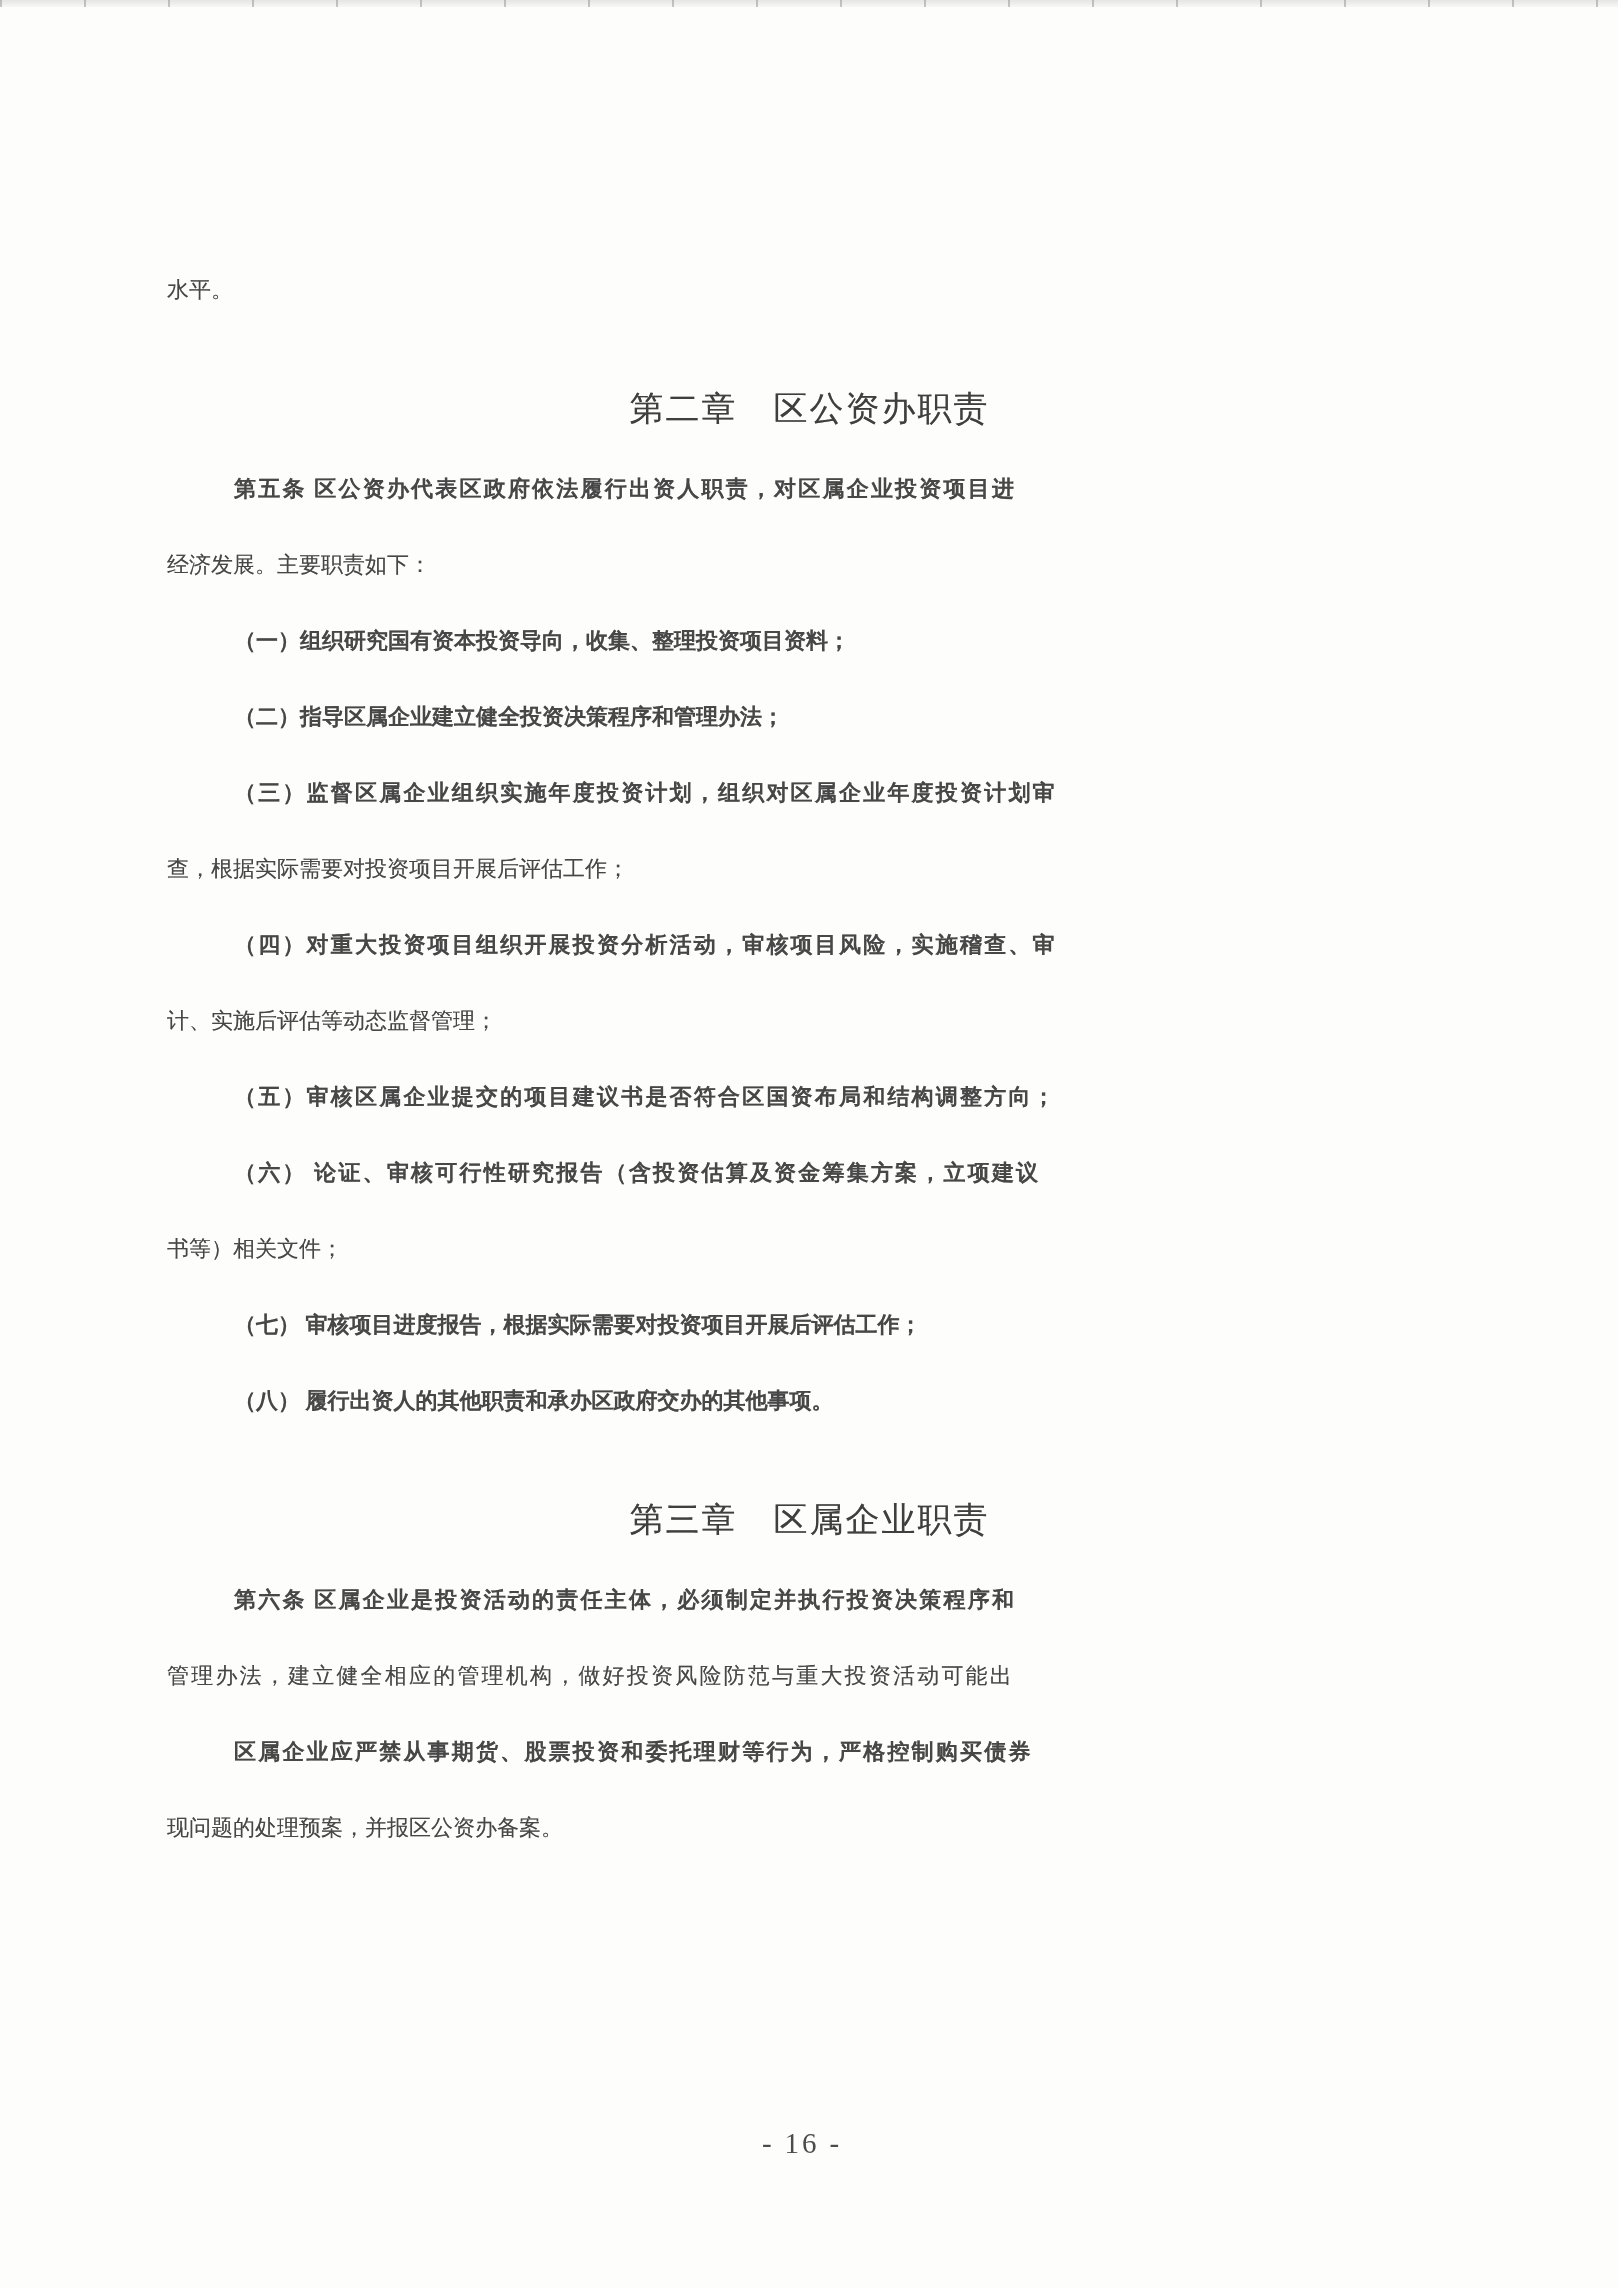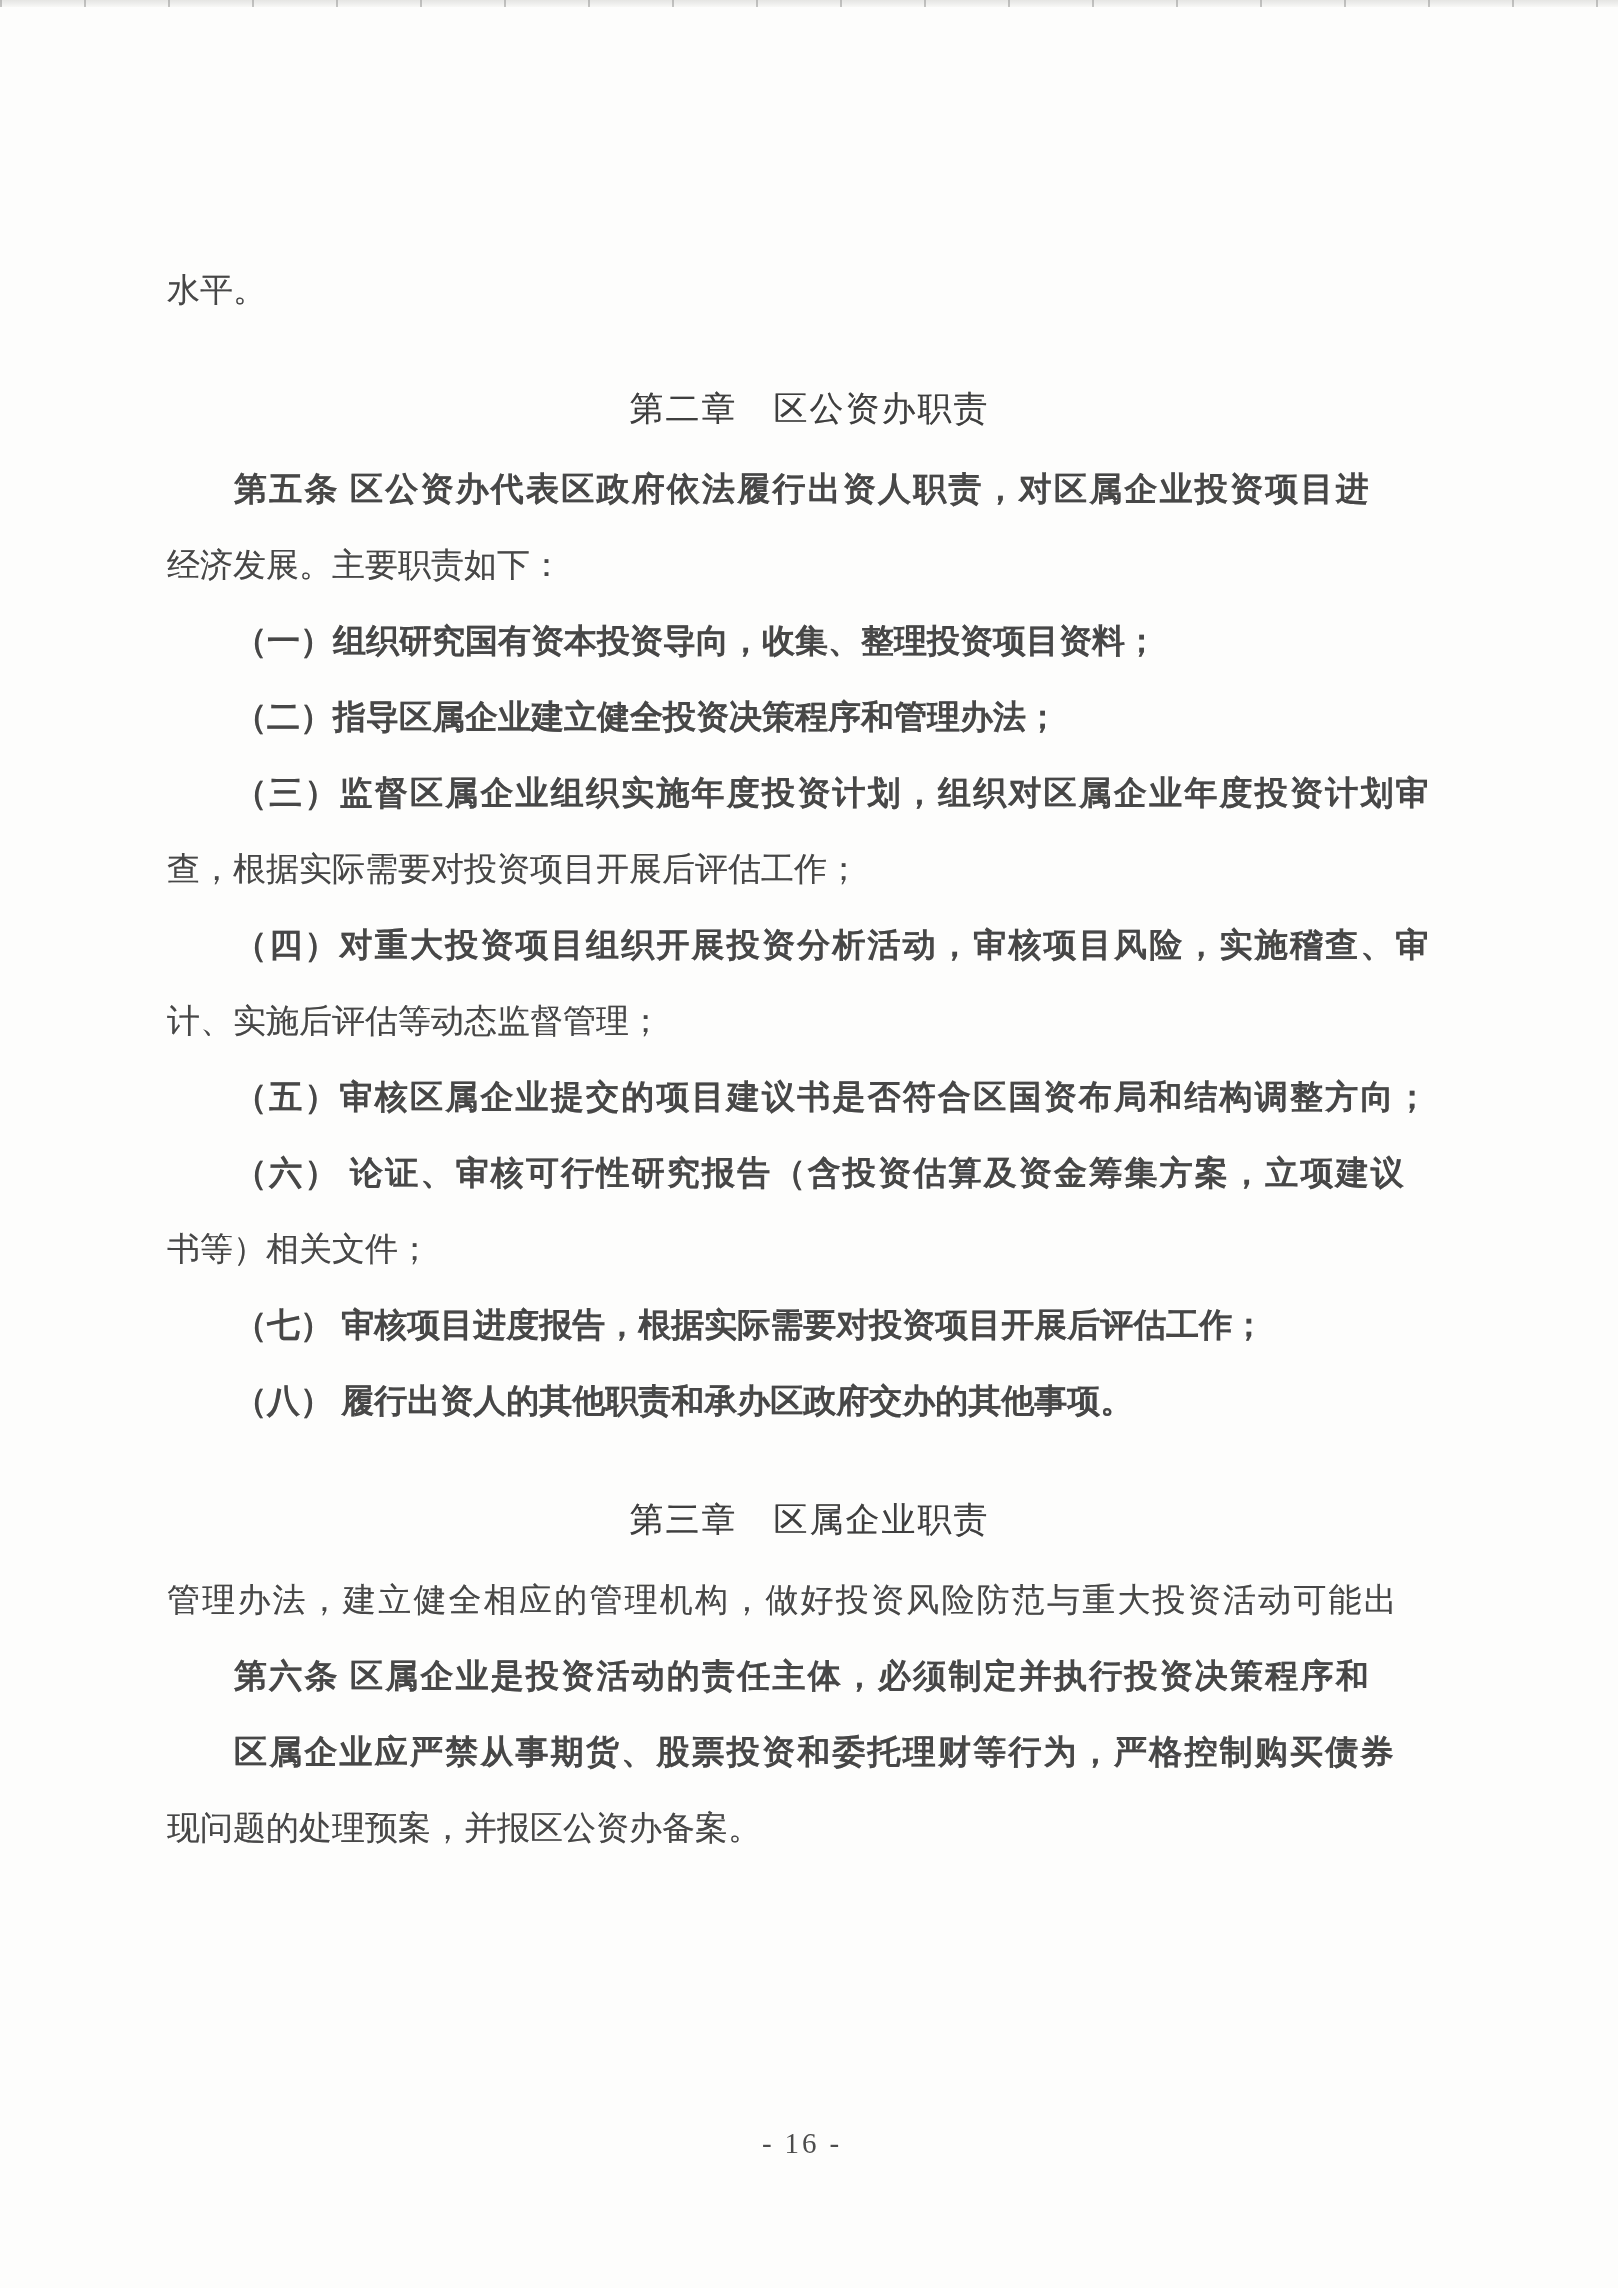--- a/index.html
+++ b/index.html
@@ -31,21 +31,21 @@
   .content {
     position: absolute;
     left: 167px;
     top: 0;
     width: 1285px;
     padding-top: 252px;
   }
   .line {
     height: 76px;
     line-height: 76px;
-    font-size: 33px;
+    font-size: 22px;
     white-space: nowrap;
     color: #474747;
     text-shadow: 0 0 0.6px rgba(70,70,70,0.45);
   }
   .line.indent {
     padding-left: 67px;
     font-weight: bold;
   }
   .line.fill {
     letter-spacing: 2.2px;
@@ -90,22 +90,22 @@
       <div class="line indent fill">（三）监督区属企业组织实施年度投资计划，组织对区属企业年度投资计划审</div>
       <div class="line">查，根据实际需要对投资项目开展后评估工作；</div>
       <div class="line indent fill">（四）对重大投资项目组织开展投资分析活动，审核项目风险，实施稽查、审</div>
       <div class="line">计、实施后评估等动态监督管理；</div>
       <div class="line indent fill">（五）审核区属企业提交的项目建议书是否符合区国资布局和结构调整方向；</div>
       <div class="line indent fill">（六） 论证、审核可行性研究报告（含投资估算及资金筹集方案，立项建议</div>
       <div class="line">书等）相关文件；</div>
       <div class="line indent">（七） 审核项目进度报告，根据实际需要对投资项目开展后评估工作；</div>
       <div class="line indent">（八） 履行出资人的其他职责和承办区政府交办的其他事项。</div>
       <div class="heading">第三章　区属企业职责</div>
+      <div class="line indent fill">第六条 区属企业是投资活动的责任主体，必须制定并执行投资决策程序和</div>
       <div class="line fill">管理办法，建立健全相应的管理机构，做好投资风险防范与重大投资活动可能出</div>
-      <div class="line indent fill">第六条 区属企业是投资活动的责任主体，必须制定并执行投资决策程序和</div>
       <div class="line indent fill">区属企业应严禁从事期货、股票投资和委托理财等行为，严格控制购买债券</div>
       <div class="line">现问题的处理预案，并报区公资办备案。</div>
     </main>
   <div class="footer">
     <span>- 16 -</span>
   </div>
 </div>
 
 
 </body></html>

